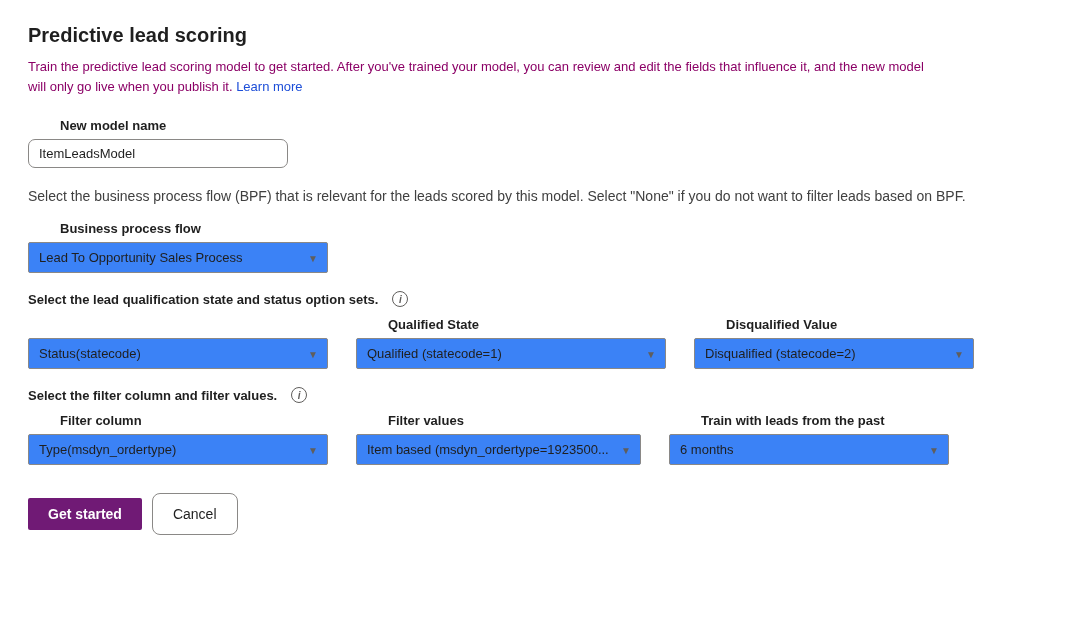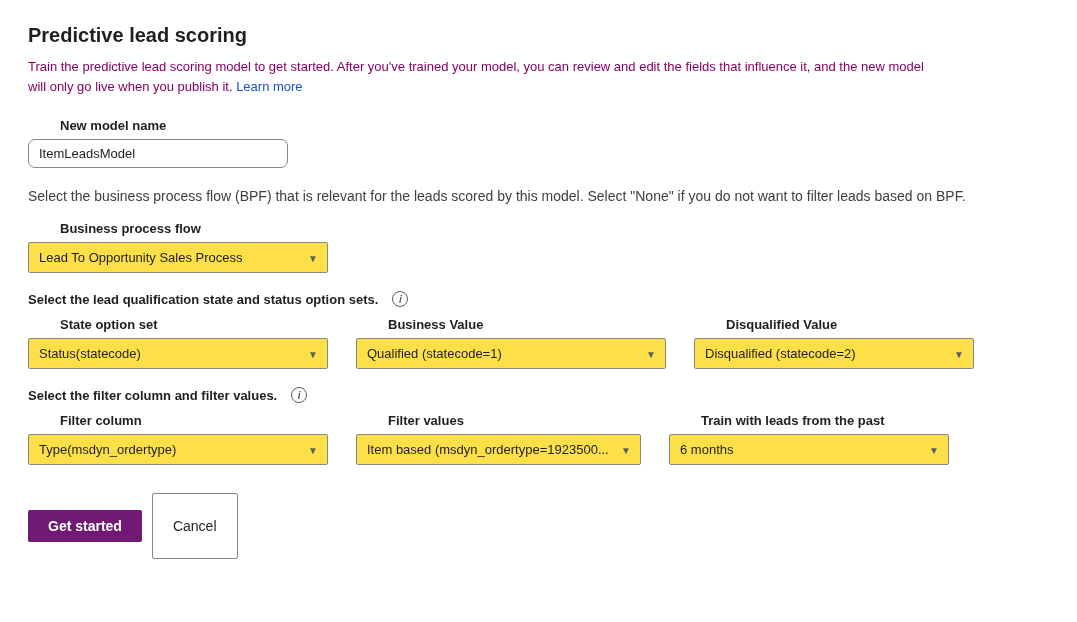--- a/index.html
+++ b/index.html
@@ -83,21 +83,21 @@
       display: inline-block;
     }
     .select-wrapper select {
       appearance: none;
       -webkit-appearance: none;
       border: 1px solid #8a8886;
       border-radius: 2px;
       padding: 7px 32px 7px 10px;
       font-size: 13px;
       color: #1f1f1f;
-      background: #fde047;
+      background: #3b82f6;
       cursor: pointer;
       outline: none;
     }
     .select-chevron {
       position: absolute;
       right: 10px;
       top: 50%;
       transform: translateY(-50%);
       pointer-events: none;
       color: #605e5c;
@@ -136,22 +136,22 @@
       border-radius: 2px;
       padding: 8px 20px;
       font-size: 14px;
       font-weight: 700;
       cursor: pointer;
     }
     .btn-secondary {
       background: #fff;
       color: #1f1f1f;
       border: 1px solid #8a8886;
-      border-radius: 2px;
-      padding: 24px 20px;
+      border-radius: 8px;
+      padding: 12px 20px;
       font-size: 14px;
       cursor: pointer;
     }
   </style>
 </head>
 <body>
 
 <h1 class="page-title">Predictive lead scoring</h1>
 
 <p class="description">
@@ -176,30 +176,29 @@
   </div>
 </div>
 
 <div class="section">
   <div class="info-label">
     <span>Select the lead qualification state and status option sets.</span>
     <span class="info-icon">i</span>
   </div>
   <div class="row-3col">
     <div class="col-field">
-      <label class="field-label">State option set</label>
       <div class="select-wrapper state-select">
         <select>
           <option>Status(statecode)</option>
         </select>
         <span class="select-chevron">▼</span>
       </div>
     </div>
     <div class="col-field">
-      <label class="field-label">Business Value</label>
+      <label class="field-label">Qualified State</label>
       <div class="select-wrapper qualified-select">
         <select>
           <option>Qualified (statecode=1)</option>
         </select>
         <span class="select-chevron">▼</span>
       </div>
     </div>
     <div class="col-field">
       <label class="field-label">Disqualified Value</label>
       <div class="select-wrapper disqualified-select">

